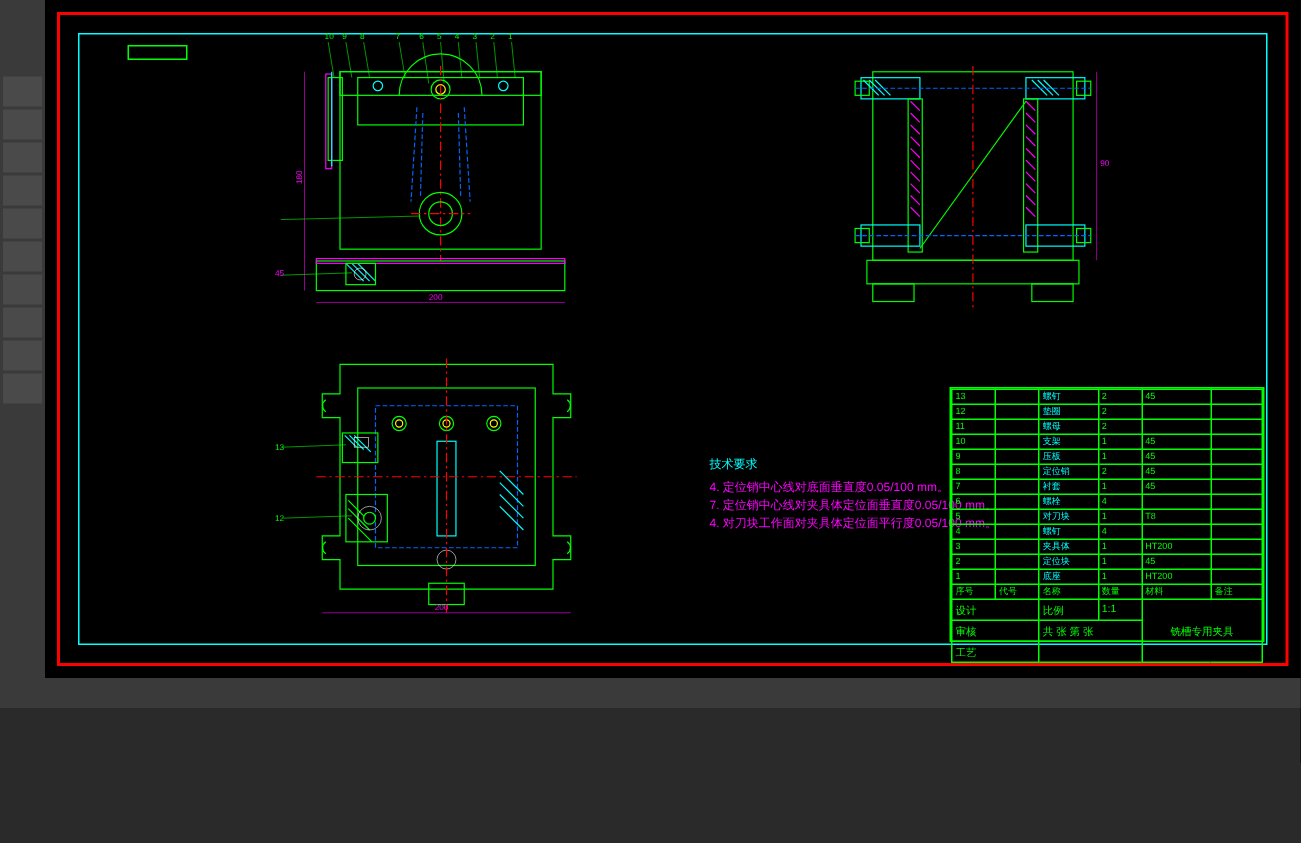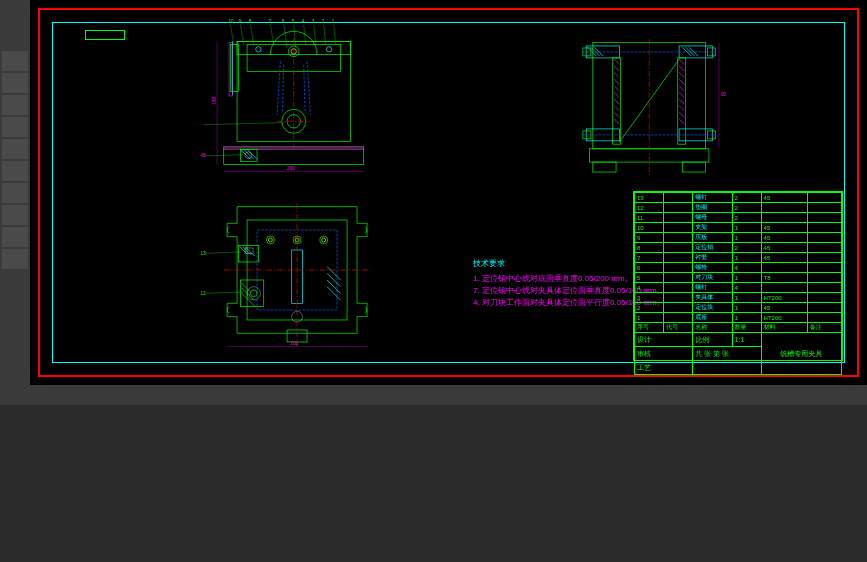--- a/index.html
+++ b/index.html
@@ -1,17 +1,17 @@
 <!DOCTYPE html>
 <html><head>
 <meta charset="utf-8">
 <style>
 *{margin:0;padding:0;box-sizing:border-box}
 body{background:#2a2a2a;font-family:sans-serif;overflow:hidden}
-.app{width:867px;height:405px;background:#1a1a1a;position:relative}
+.app{width:867px;height:472px;background:#1a1a1a;position:relative}
 .sidebar{position:absolute;left:0;top:0;width:30px;height:100%;background:#3a3a3a;display:flex;flex-direction:column;padding-top:50px}
 .sidebar-item{height:20px;margin:1px 2px;background:#4a4a4a;font-size:7px;color:#aaa;display:flex;align-items:center;justify-content:center}
 .viewport{position:absolute;left:30px;top:0;right:0;bottom:20px;background:#000}
 .canvas{position:absolute;inset:8px;border:2px solid #f00}
 .border-inner{position:absolute;inset:12px;border:1px solid #0ff}
 .view{position:absolute}
 .view-front{left:15%;top:5%;width:32%;height:42%}
 .view-side{left:60%;top:7%;width:30%;height:40%}
 .view-top{left:15%;top:52%;width:32%;height:42%}
 svg{width:100%;height:100%;overflow:visible}
@@ -244,21 +244,21 @@
           <line class="callout-line" x1="-8" y1="140" x2="50" y2="138"></line>
           <text class="callout-num" x="-15" y="142">12</text>
 
           <line class="dim" x1="25" y1="220" x2="235" y2="220"></line>
           <text x="120" y="218" font-size="7" fill="#f0f">200</text>
         </svg>
       </div>
 
       <div class="notes">
         <div class="notes-title">技术要求</div>
-        <div>1. 定位销中心线对底面垂直度0.05/200 mm。</div>
+        <div>4. 定位销中心线对底面垂直度0.05/100 mm。</div>
         <div>7. 定位销中心线对夹具体定位面垂直度0.05/100 mm。</div>
         <div>4. 对刀块工作面对夹具体定位面平行度0.05/100 mm。</div>
       </div>
 
       <div class="title-block">
         <table class="bom">
           <tbody>
               <tr>
                 <td>13</td>
                 <td></td>

